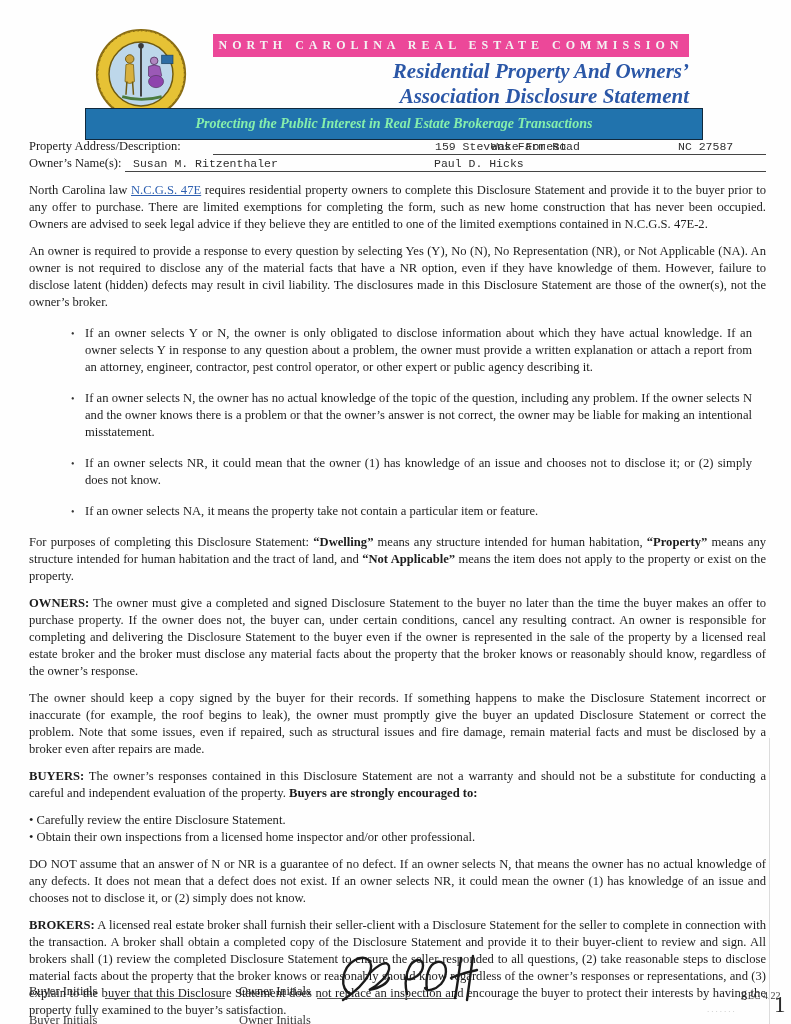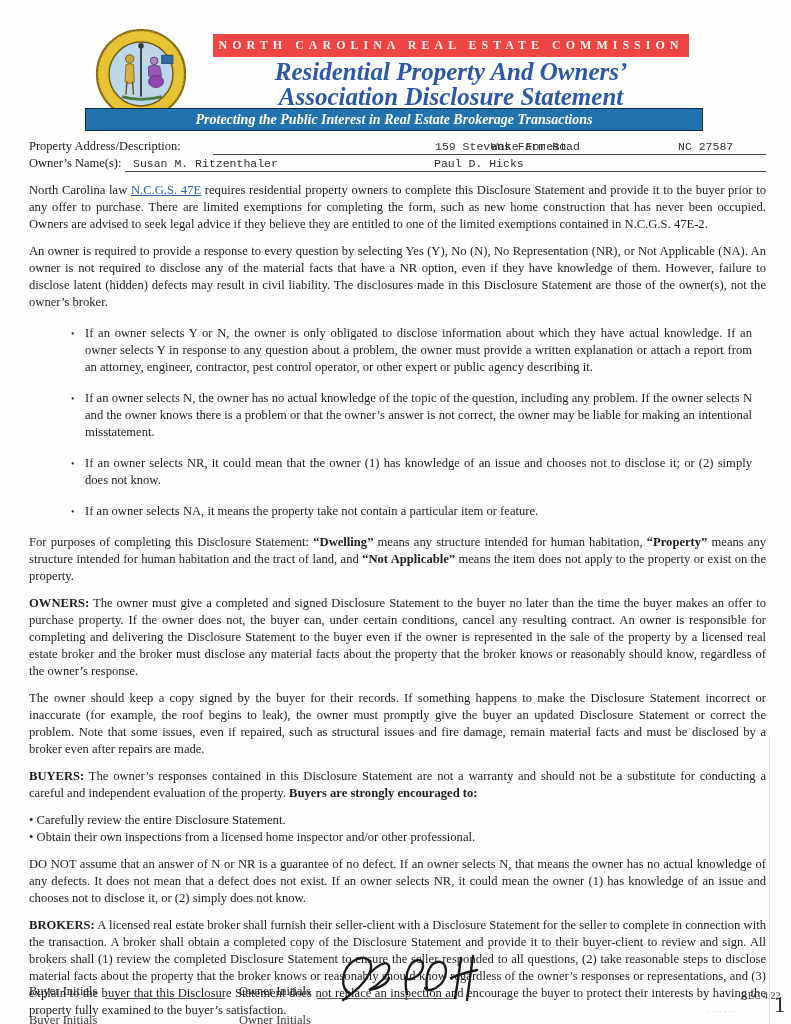--- a/index.html
+++ b/index.html
@@ -5,32 +5,32 @@
   html,body{margin:0;padding:0;background:#9a9a9a;}
   .page{
     position:relative;width:791px;height:1024px;background:#fefefe;
     font-family:"Liberation Serif",serif;color:#1c1c1c;overflow:hidden;
     box-shadow:0 0 6px rgba(0,0,0,.4);
   }
   
   .seal{position:absolute;left:94px;top:27px;width:94px;height:94px;}
   .comm-bar{
     position:absolute;left:213px;top:34px;width:476px;height:23px;
-    background:#ef4444;color:#f4f4f4;display:flex;align-items:center;justify-content:center;
+    background:#ec4899;color:#f4f4f4;display:flex;align-items:center;justify-content:center;
     font-size:12px;font-weight:bold;letter-spacing:5px;white-space:nowrap;
   }
   .doc-title{
-    position:absolute;left:213px;top:59px;width:476px;text-align:center;
-    font-size:25px;font-weight:bold;font-style:italic;color:#2b57a7;line-height:25px;
+    position:absolute;left:213px;top:59px;width:476px;text-align:right;
+    font-size:21px;font-weight:bold;font-style:italic;color:#2b57a7;line-height:25px;
   }
   .tagline-bar{
-    position:absolute;left:85px;top:108px;width:618px;height:23px;
+    position:absolute;left:85px;top:108px;width:618px;height:32px;
     background:#2173ad;border:1px solid #10293d;box-sizing:border-box;
     display:flex;align-items:center;justify-content:center;
-    font-size:14px;font-weight:bold;font-style:italic;color:#ffffff;white-space:nowrap;
+    font-size:14px;font-weight:bold;font-style:italic;color:#86efac;white-space:nowrap;
   }
   
   .fieldrow{position:absolute;left:29px;width:737px;height:17px;font-size:12.5px;}
   .fieldrow .label{position:absolute;left:0;top:0;}
   .rule{position:absolute;border-bottom:1.3px solid #444;height:15px;top:0;}
   .mono{font-family:"Liberation Mono",monospace;font-size:11.5px;color:#2e2e2e;white-space:nowrap;}
   .overlap{position:absolute;top:1px;}
   
   .content{position:absolute;left:29px;top:182px;width:737px;font-size:12.6px;line-height:17px;text-align:justify;}
   .content p{margin:0 0 10px 0;}

